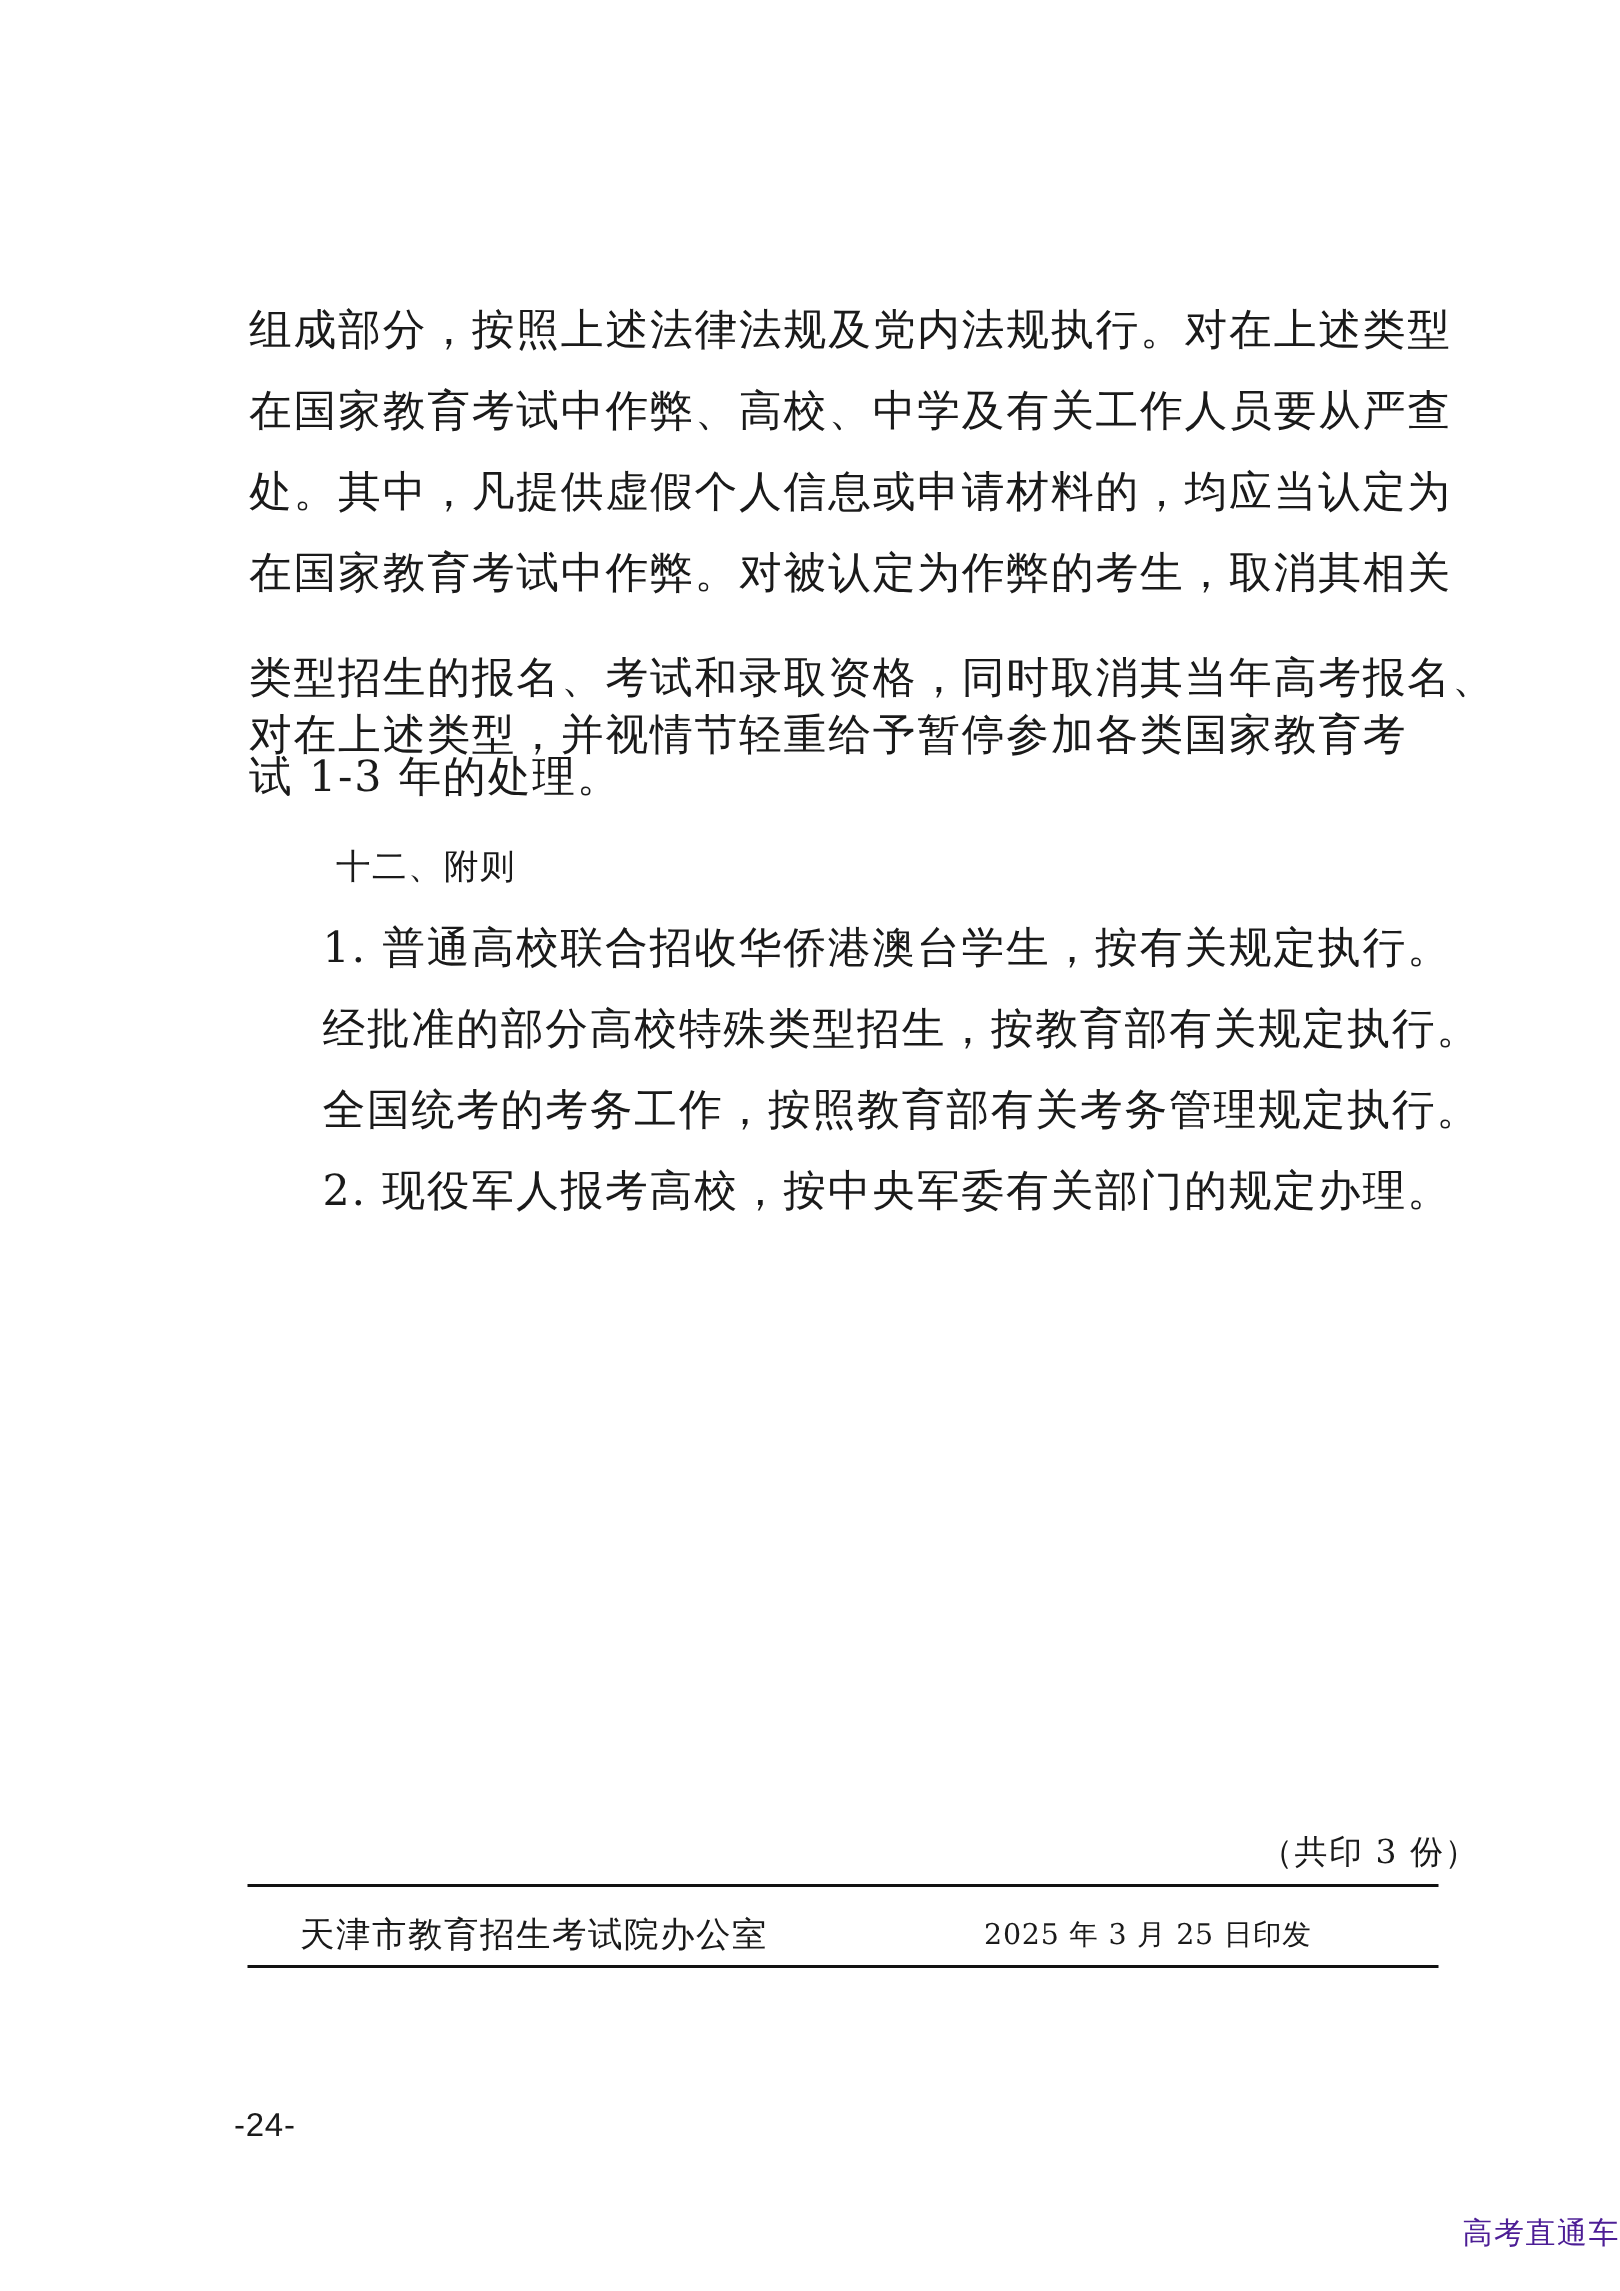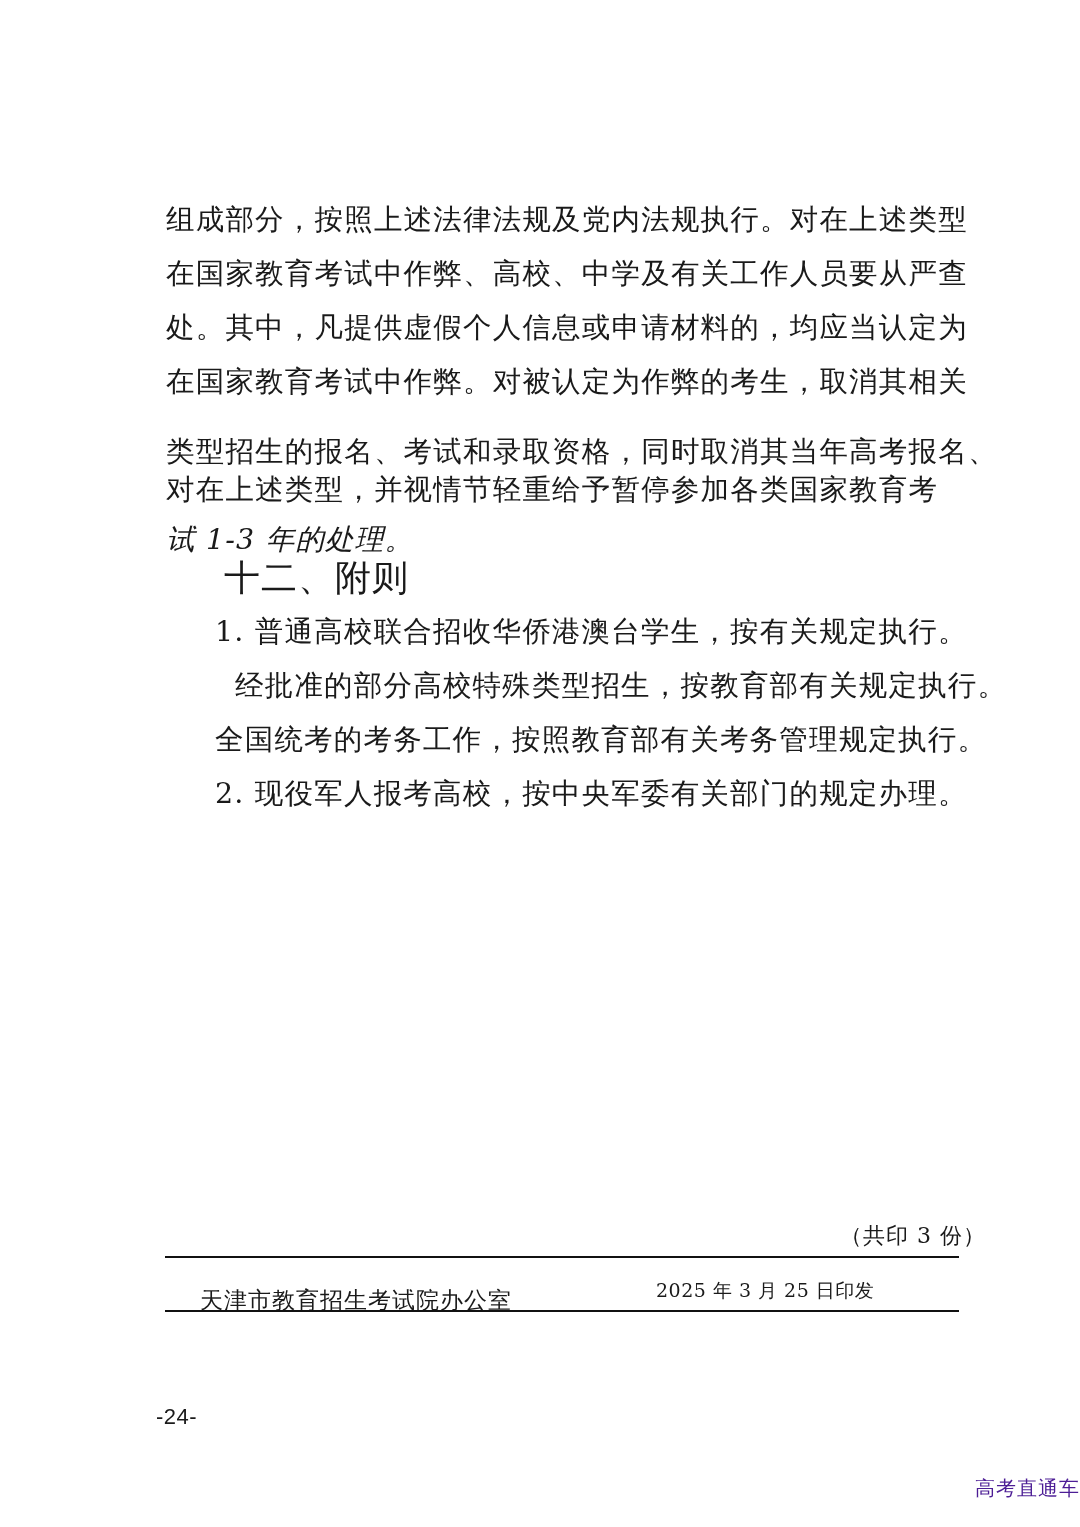--- a/index.html
+++ b/index.html
@@ -28,21 +28,21 @@
       width: 800px;
       font-size: 28.5px;
       line-height: 40px;
       white-space: nowrap;
       letter-spacing: 1.2px;
     }
     .indented { left: 215px; width: 740px; }
     .heading {
       position: absolute;
       left: 224px;
-      font-size: 36px;
+      font-size: 23px;
       line-height: 40px;
       font-family: "DejaVu Sans", "Liberation Sans", sans-serif;
       font-weight: normal;
       letter-spacing: 1px;
     }
     .copies {
       position: absolute;
       right: 122px;
       top: 1220px;
       font-size: 22px;
@@ -56,21 +56,20 @@
       height: 2px;
       background: #111111;
     }
     .issuer {
       position: absolute;
       left: 200px;
       top: 1274px;
       font-size: 23px;
       line-height: 32px;
       letter-spacing: 1px;
-      margin-top: 10px;
     }
     .issue-date {
       position: absolute;
       left: 656px;
       top: 1274px;
       font-size: 19px;
       line-height: 32px;
       letter-spacing: 0.5px;
     }
     .page-number {
@@ -98,28 +97,28 @@
 
 <div class="page">
 
   <div>
     <div class="body-line" style="top:200px;">组成部分，按照上述法律法规及党内法规执行。对在上述类型</div>
     <div class="body-line" style="top:254px;">在国家教育考试中作弊、高校、中学及有关工作人员要从严查</div>
     <div class="body-line" style="top:308px;">处。其中，凡提供虚假个人信息或申请材料的，均应当认定为</div>
     <div class="body-line" style="top:362px;">在国家教育考试中作弊。对被认定为作弊的考生，取消其相关</div>
     <div class="body-line" style="top:432px;">类型招生的报名、考试和录取资格，同时取消其当年高考报名、</div>
     <div class="body-line" style="top:470px;">对在上述类型，并视情节轻重给予暂停参加各类国家教育考</div>
-    <div class="body-line" style="top:520px;font-style:italic;">试 1-3 年的处理。</div>
+    <div class="body-line" style="top:498px;">试 1-3 年的处理。</div>
   </div>
 
   <div class="heading" style="top:558px;">十二、附则</div>
 
   <div>
     <div class="body-line indented" style="top:612px;">1.  普通高校联合招收华侨港澳台学生，按有关规定执行。</div>
-    <div class="body-line indented" style="top:666px;margin-left:20px;">经批准的部分高校特殊类型招生，按教育部有关规定执行。</div>
+    <div class="body-line indented" style="top:666px;">经批准的部分高校特殊类型招生，按教育部有关规定执行。</div>
     <div class="body-line indented" style="top:720px;">全国统考的考务工作，按照教育部有关考务管理规定执行。</div>
     <div class="body-line indented" style="top:774px;">2.  现役军人报考高校，按中央军委有关部门的规定办理。</div>
   </div>
 
   <div class="copies">（共印 3 份）</div>
   <div class="rule" style="top:1256px;"></div>
   <div class="issuer">天津市教育招生考试院办公室</div>
   <div class="issue-date">2025 年 3 月 25 日印发</div>
   <div class="rule" style="top:1310px;"></div>
 

